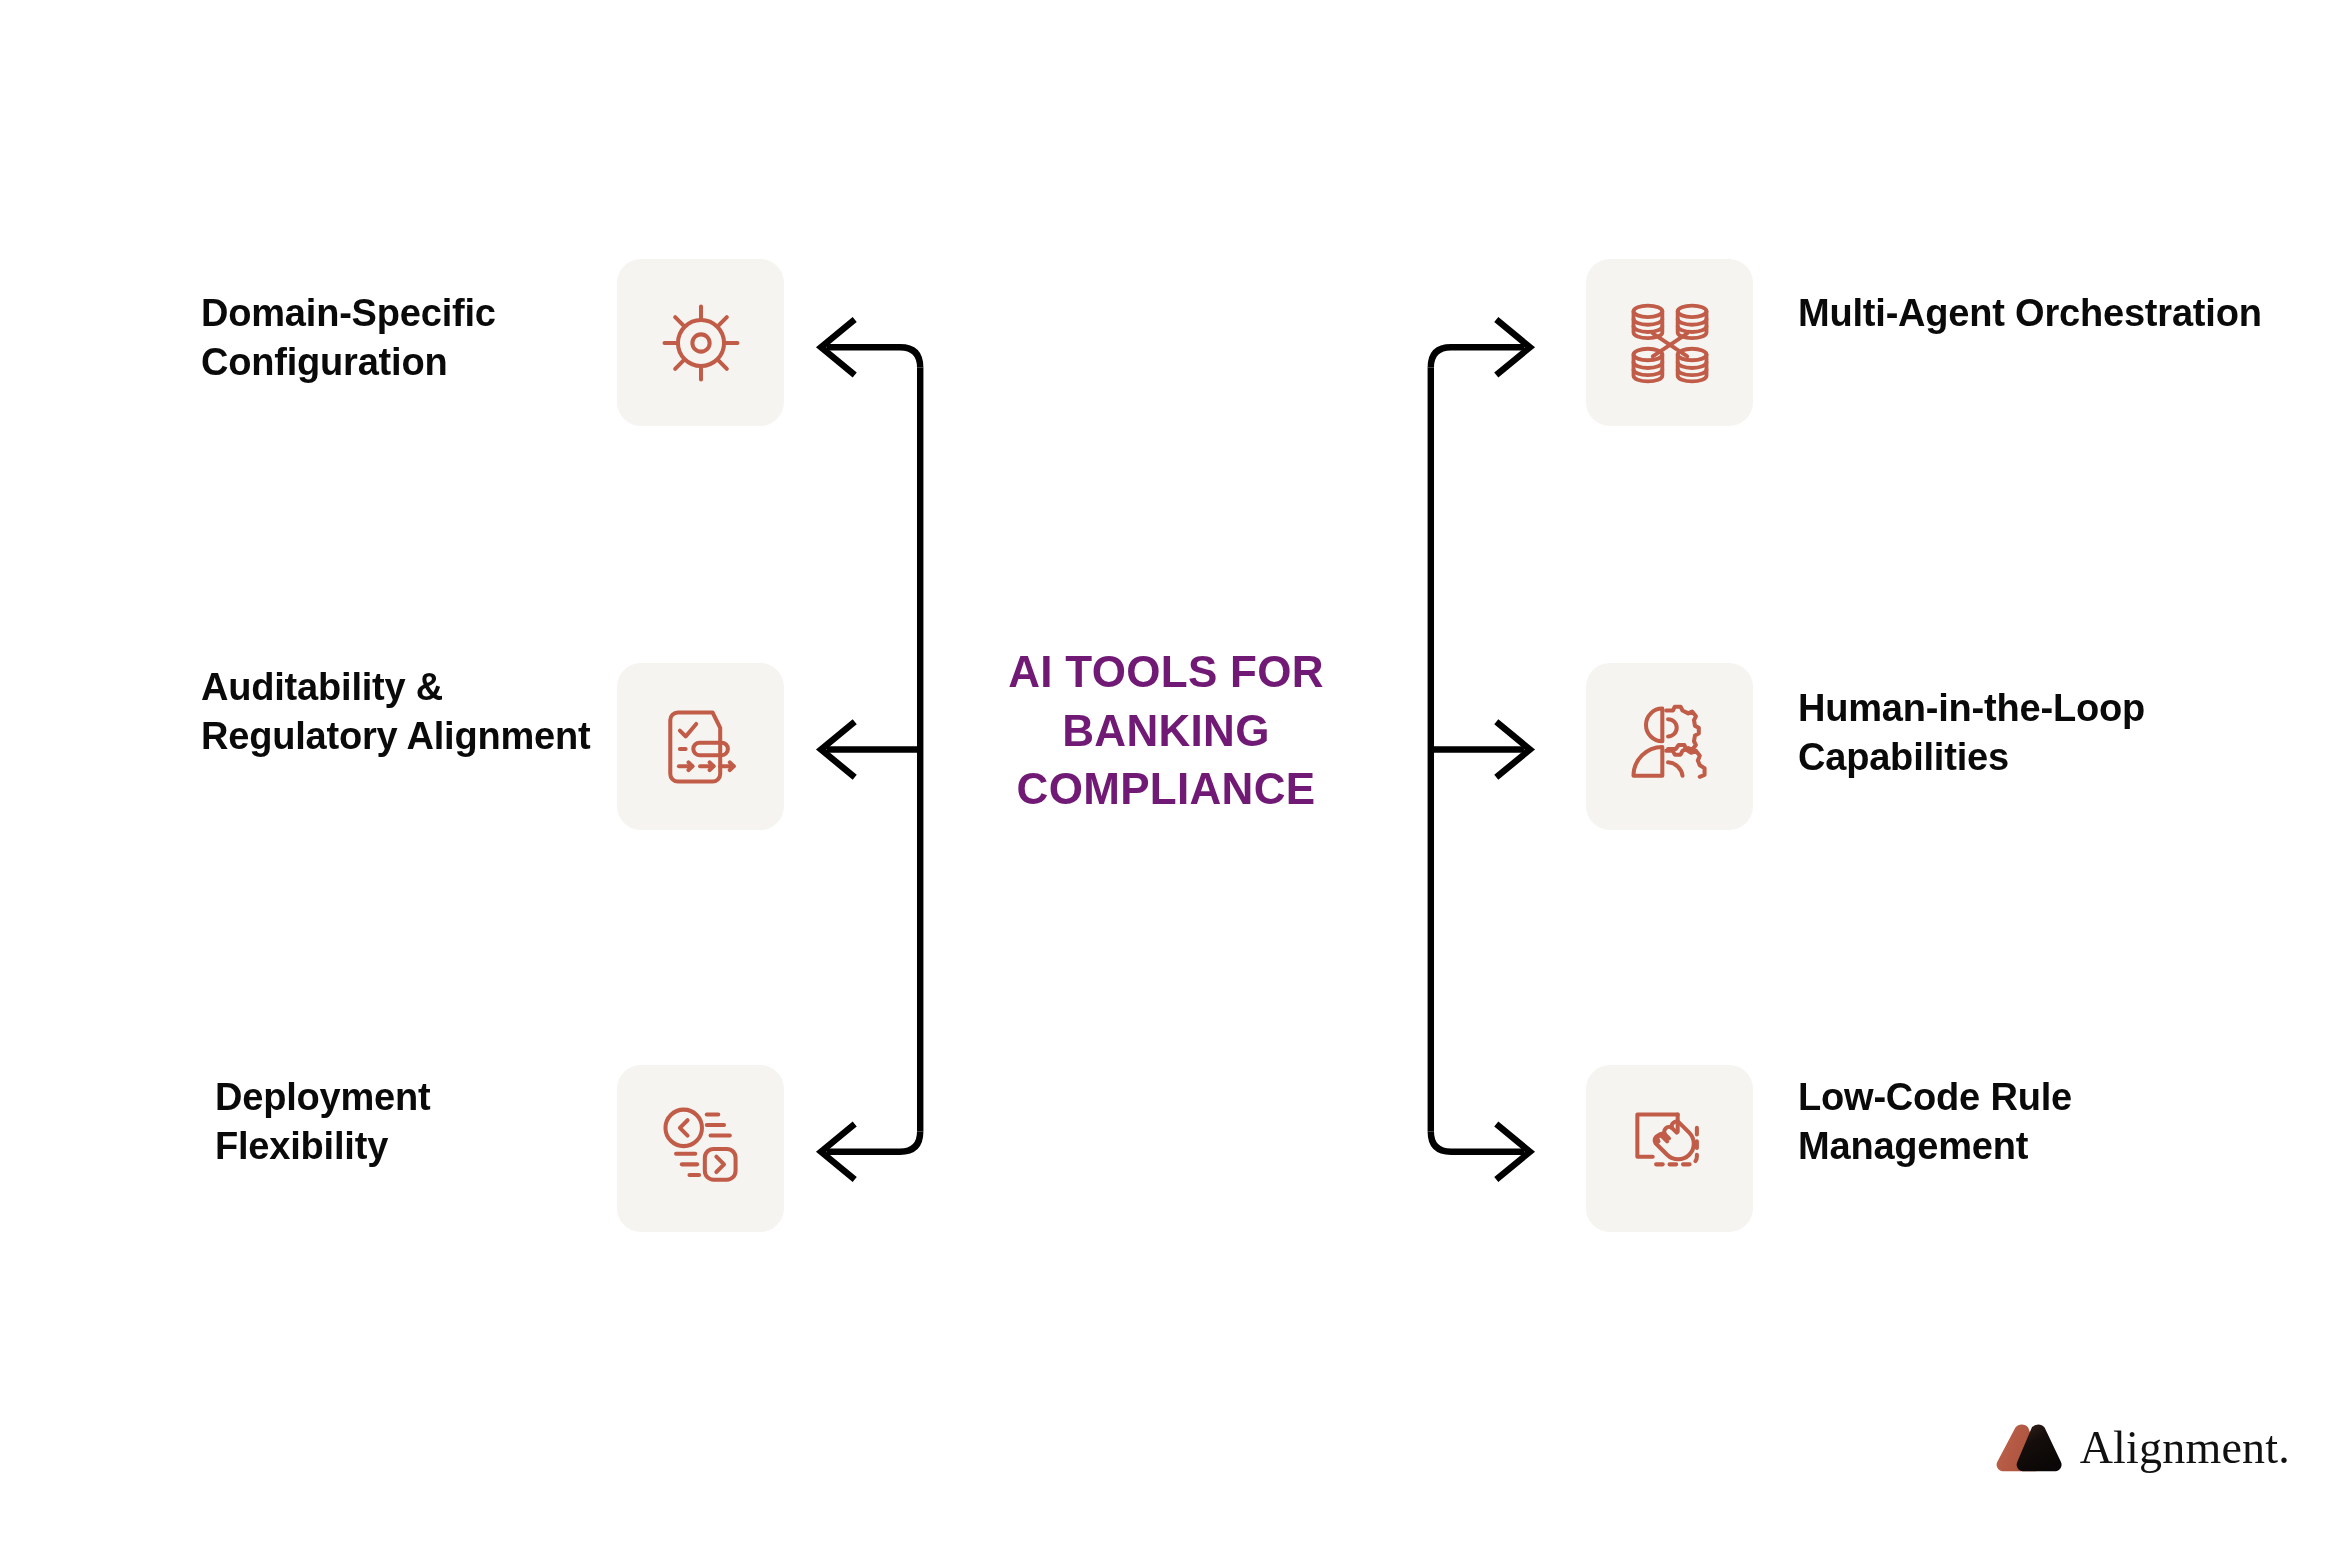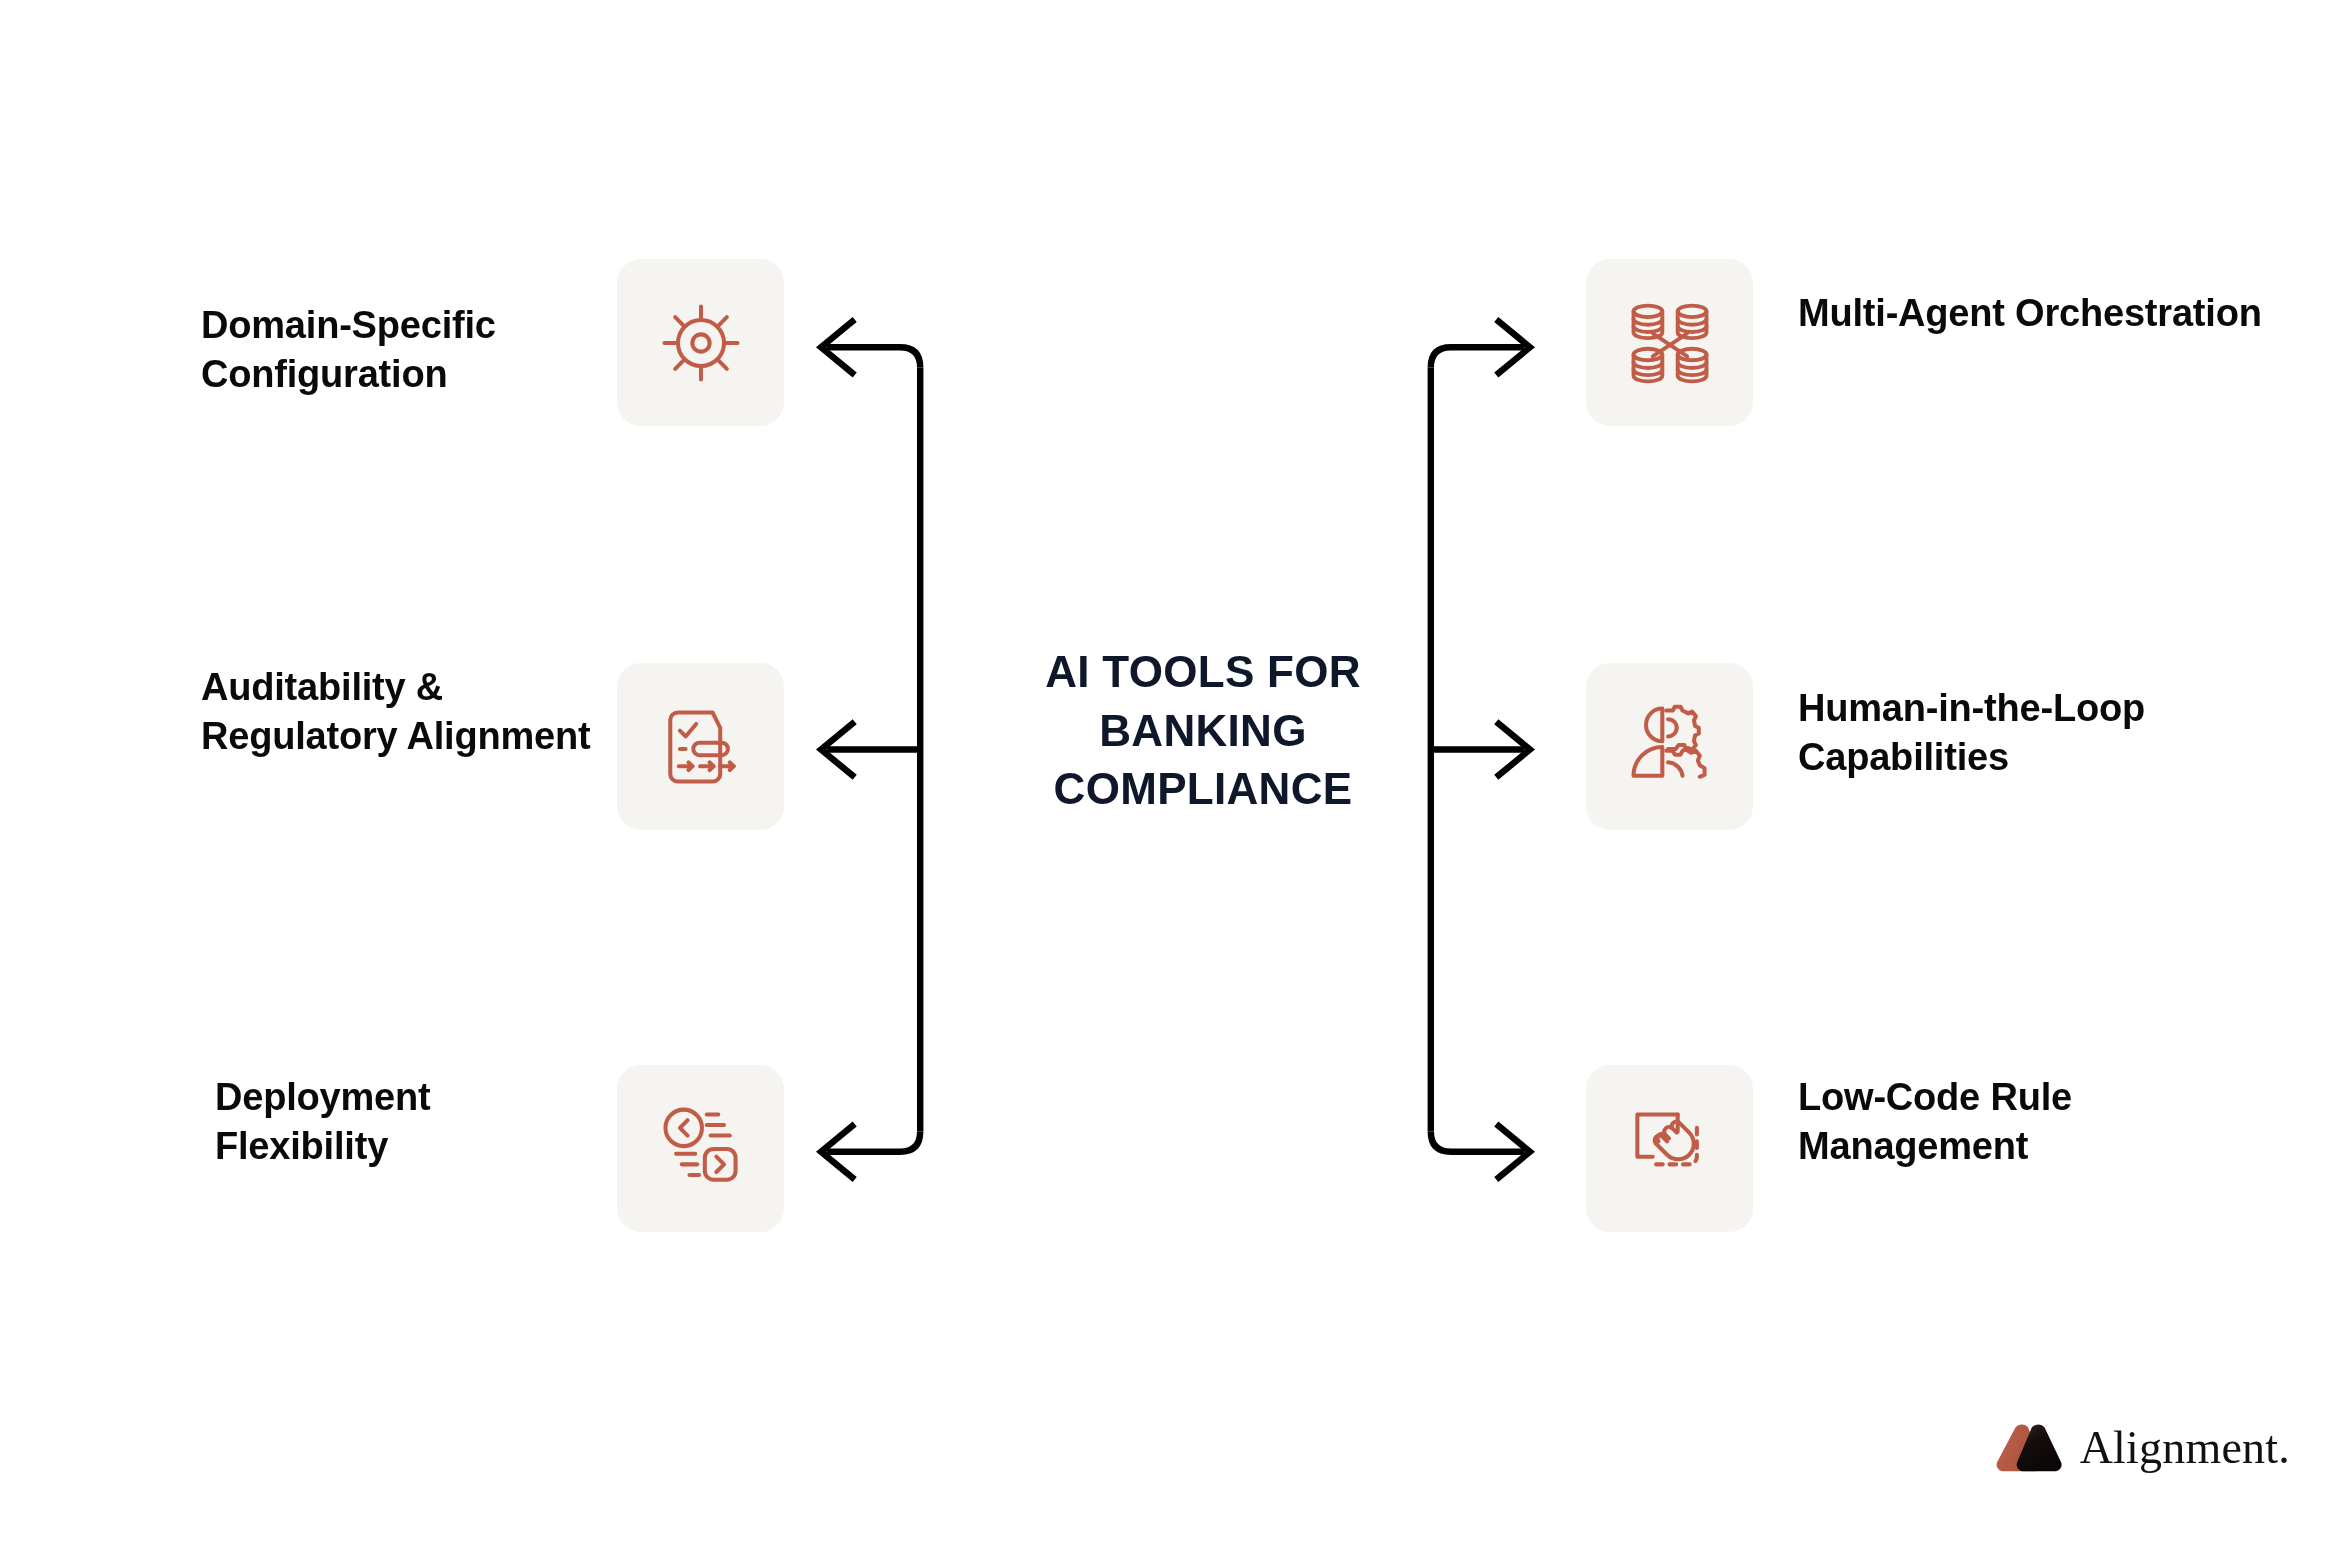--- a/index.html
+++ b/index.html
@@ -37,34 +37,34 @@
     position:absolute;
     font-size:38px;
     font-weight:700;
     line-height:1.30;
     color:#0a0a0a;
     letter-spacing:-0.2px;
   }
   .label-left  { text-align:left; width:395px; }
   .label-right { text-align:left; width:478px; }
 
-  .lab-l1 { left:201px; top:289px;margin-top:12px; }
+  .lab-l1 { left:201px; top:289px; }
   .lab-l2 { left:201px; top:663px; }
   .lab-l3 { left:215px; top:1073px; }
   .lab-r1 { left:1798px; top:289px; }
   .lab-r2 { left:1798px; top:684px; }
   .lab-r3 { left:1798px; top:1073px; }
 
   
   .center-title {
     position:absolute;
-    left:992px; top:643px;
+    left:955px; top:643px;
     width:422px;
     text-align:center;
-    color:#0f172a;
+    color:#701a75;
     font-size:44px;
     font-weight:700;
     line-height:1.33;
     letter-spacing:0.3px;
   }
   .center-title span { display:block; }
 
   
   .logo {
     position:absolute;

